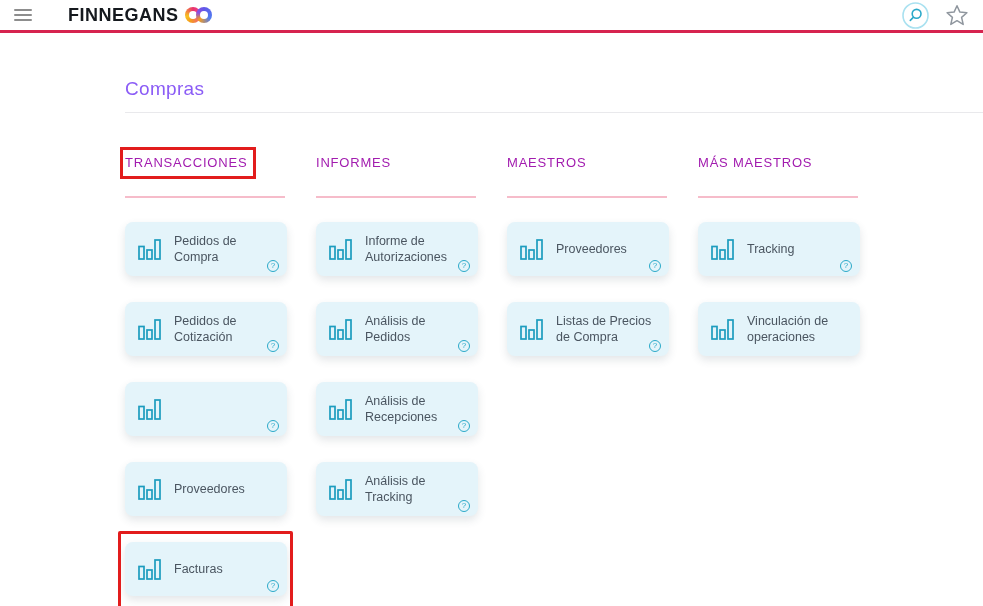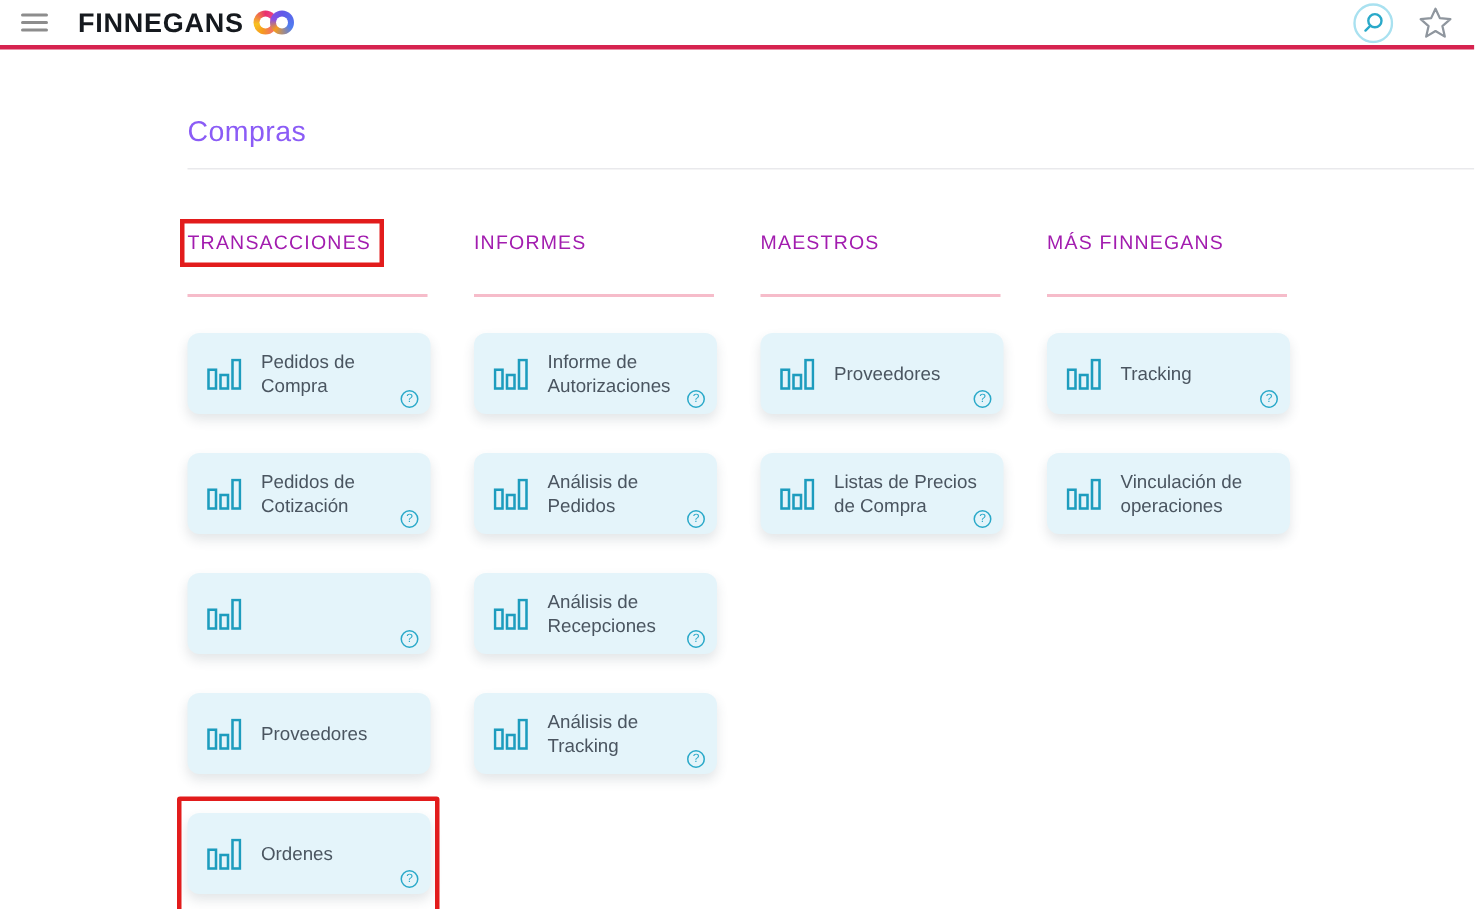--- a/index.html
+++ b/index.html
@@ -5,21 +5,21 @@
   * { margin:0; padding:0; box-sizing:border-box; }
   html,body { background:#fff; }
   body { font-family:"Liberation Sans", sans-serif; color:#49535e; }
   .viewport { position:relative; width:983px; height:606px; background:#fff; overflow:hidden; }
 
   
   .topbar { position:relative; height:33px; background:#fff; border-bottom:3px solid #d6234f;
             display:flex; align-items:center; padding:0 14px; }
   .hamburger { width:18px; height:12px; display:flex; flex-direction:column; justify-content:space-between; cursor:pointer; }
   .hamburger span { display:block; height:2px; background:#8d8d8d; border-radius:1px; }
-  .brand { display:flex; align-items:center; margin-left:20px; }
+  .brand { display:flex; align-items:center; margin-left:36px; }
   .brand-text { font-size:18px; font-weight:bold; letter-spacing:0.5px; color:#15191e; }
   .logo-rings { display:flex; margin-left:6px; }
   .ring { position:relative; width:16px; height:16px; border-radius:50%; }
   .ring::after { content:""; position:absolute; inset:4px; background:#fff; border-radius:50%; }
   .ring-left  { background:conic-gradient(#e8316e 0deg,#f0509a 90deg,#f59b1e 200deg,#f8c21f 260deg,#e8316e 360deg); }
   .ring-right { background:conic-gradient(#6157e8 0deg,#4f7df0 120deg,#f59b1e 225deg,#8a4fe0 290deg,#6157e8 360deg); margin-left:-5px; }
   .topbar-right { margin-left:auto; display:flex; align-items:center; gap:16px; }
   .icon-btn { cursor:pointer; display:flex; align-items:center; justify-content:center; background:none; border:none; padding:0; }
 
   
@@ -137,21 +137,21 @@
   </div>
 
   <div class="card annotated">
     <span class="bar-icon">
       <svg width="23" height="21" viewBox="0 0 23 21" fill="none">
         <rect x="1" y="7.5" width="5" height="12.5" stroke="#1d9cbe" stroke-width="1.7"></rect>
         <rect x="9" y="11" width="5" height="9" stroke="#1d9cbe" stroke-width="1.7"></rect>
         <rect x="17" y="1" width="5" height="19" stroke="#1d9cbe" stroke-width="1.7"></rect>
       </svg>
     </span>
-    <span class="card-label">Ordenes</span>
+    <span class="card-label">Facturas</span>
     <span class="help-badge">?</span>
   </div>
 </div>
   </div>
 
   <div class="column">
     <span class="col-header">INFORMES</span>
     <div class="col-underline"></div>
     <div class="cards">
   <div class="card">
@@ -229,21 +229,21 @@
         <rect x="17" y="1" width="5" height="19" stroke="#1d9cbe" stroke-width="1.7"></rect>
       </svg>
     </span>
     <span class="card-label">Listas de Precios de Compra</span>
     <span class="help-badge">?</span>
   </div>
 </div>
   </div>
 
   <div class="column">
-    <span class="col-header">MÁS FINNEGANS</span>
+    <span class="col-header">MÁS MAESTROS</span>
     <div class="col-underline"></div>
     <div class="cards">
   <div class="card">
     <span class="bar-icon">
       <svg width="23" height="21" viewBox="0 0 23 21" fill="none">
         <rect x="1" y="7.5" width="5" height="12.5" stroke="#1d9cbe" stroke-width="1.7"></rect>
         <rect x="9" y="11" width="5" height="9" stroke="#1d9cbe" stroke-width="1.7"></rect>
         <rect x="17" y="1" width="5" height="19" stroke="#1d9cbe" stroke-width="1.7"></rect>
       </svg>
     </span>

